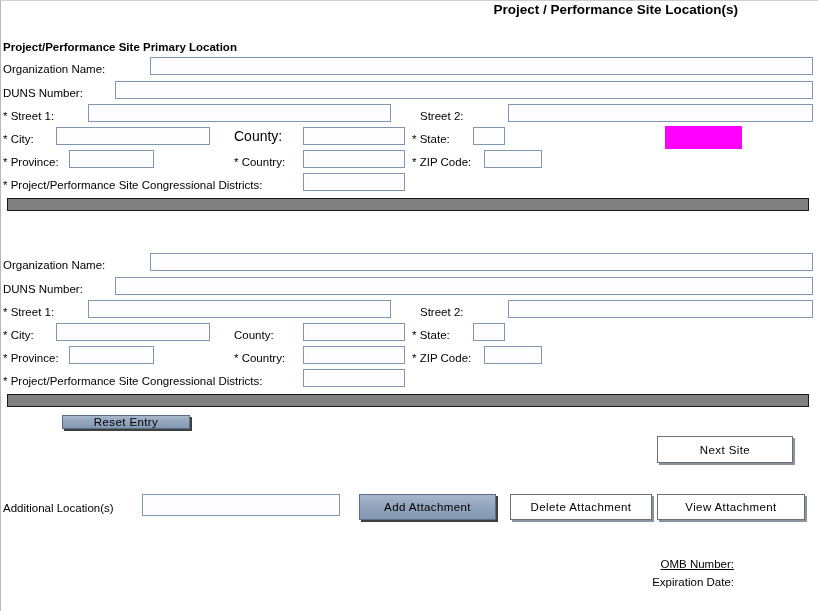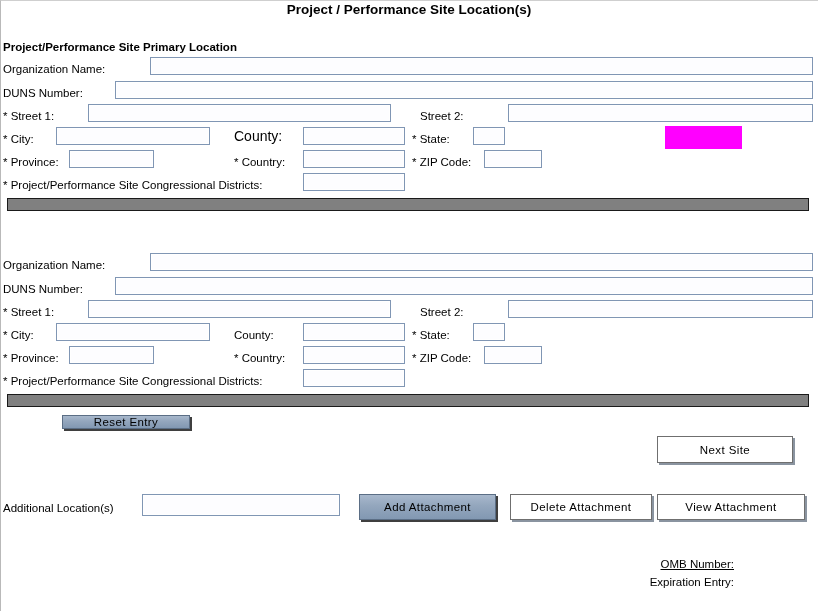--- a/index.html
+++ b/index.html
@@ -25,25 +25,24 @@
     width: 817px; height: 610px;
     border-left: 1px solid #b9b9b9;
     border-top: 1px solid #cfcfcf;
     pointer-events: none;
   }
 
   .form-title {
     position: absolute;
     left: 0; top: 2px;
     width: 738px;
-    text-align: center;
+    text-align: right;
     font-size: 13.5px;
     font-weight: bold;
     letter-spacing: 0px;
-    padding-left: 40px;
   }
 
   .section-head {
     position: absolute;
     font-size: 11.5px;
     font-weight: bold;
     white-space: nowrap;
     text-align: center;
   }
 
@@ -200,15 +199,15 @@
   <div class="lbl" style="left:3px; top:501px;">Additional Location(s)</div>
   <div class="fld" style="left:142px; top:494px; width:198px; height:22px;"></div>
 
   <div class="btn btn-blue" style="left:359px; top:494px; width:137px; height:26px;">Add Attachment</div>
 
   <div class="btn btn-white" style="left:510px; top:494px; width:142px; height:26px;">Delete Attachment</div>
 
   <div class="btn btn-white" style="left:657px; top:494px; width:148px; height:26px;text-align:right;">View  Attachment</div>
 
   <div class="footer-line" style="left:500px; top:558px; width:234px;text-decoration:underline;">OMB Number:</div>
-  <div class="footer-line" style="left:500px; top:576px; width:234px;">Expiration Entry:</div>
+  <div class="footer-line" style="left:500px; top:576px; width:234px;">Expiration Date:</div>
 
 </div>
 
 </body></html>

